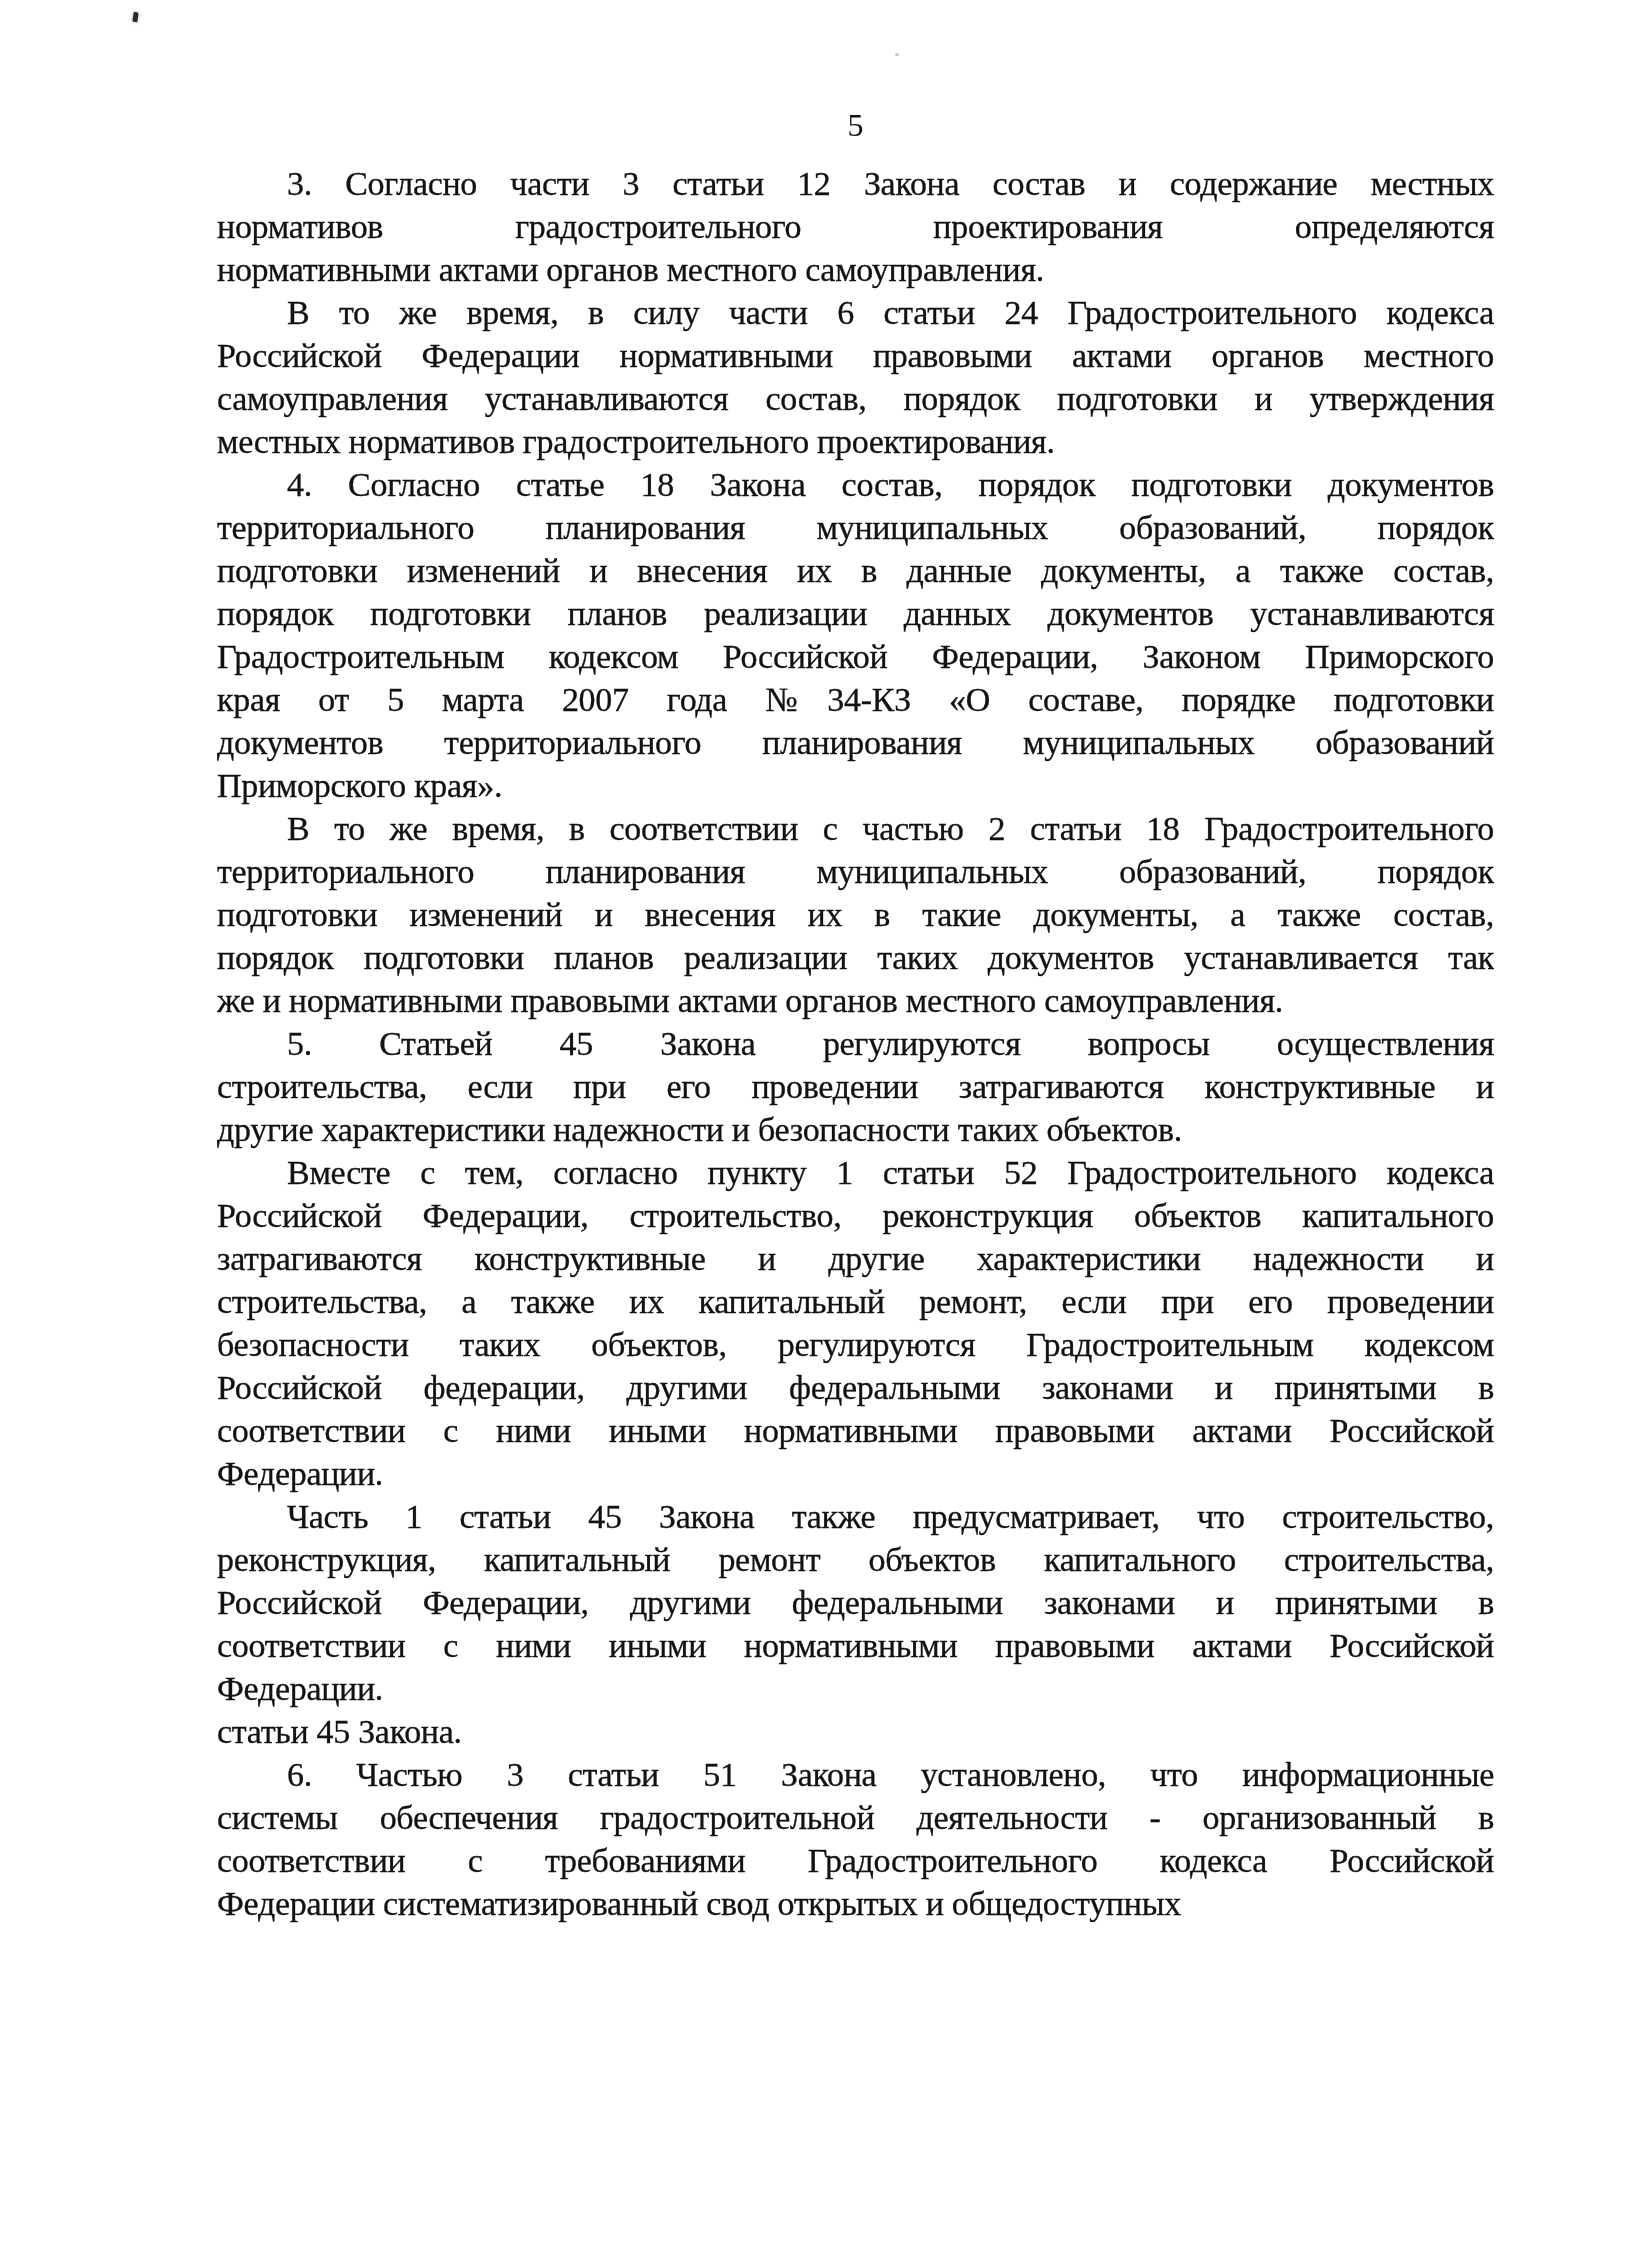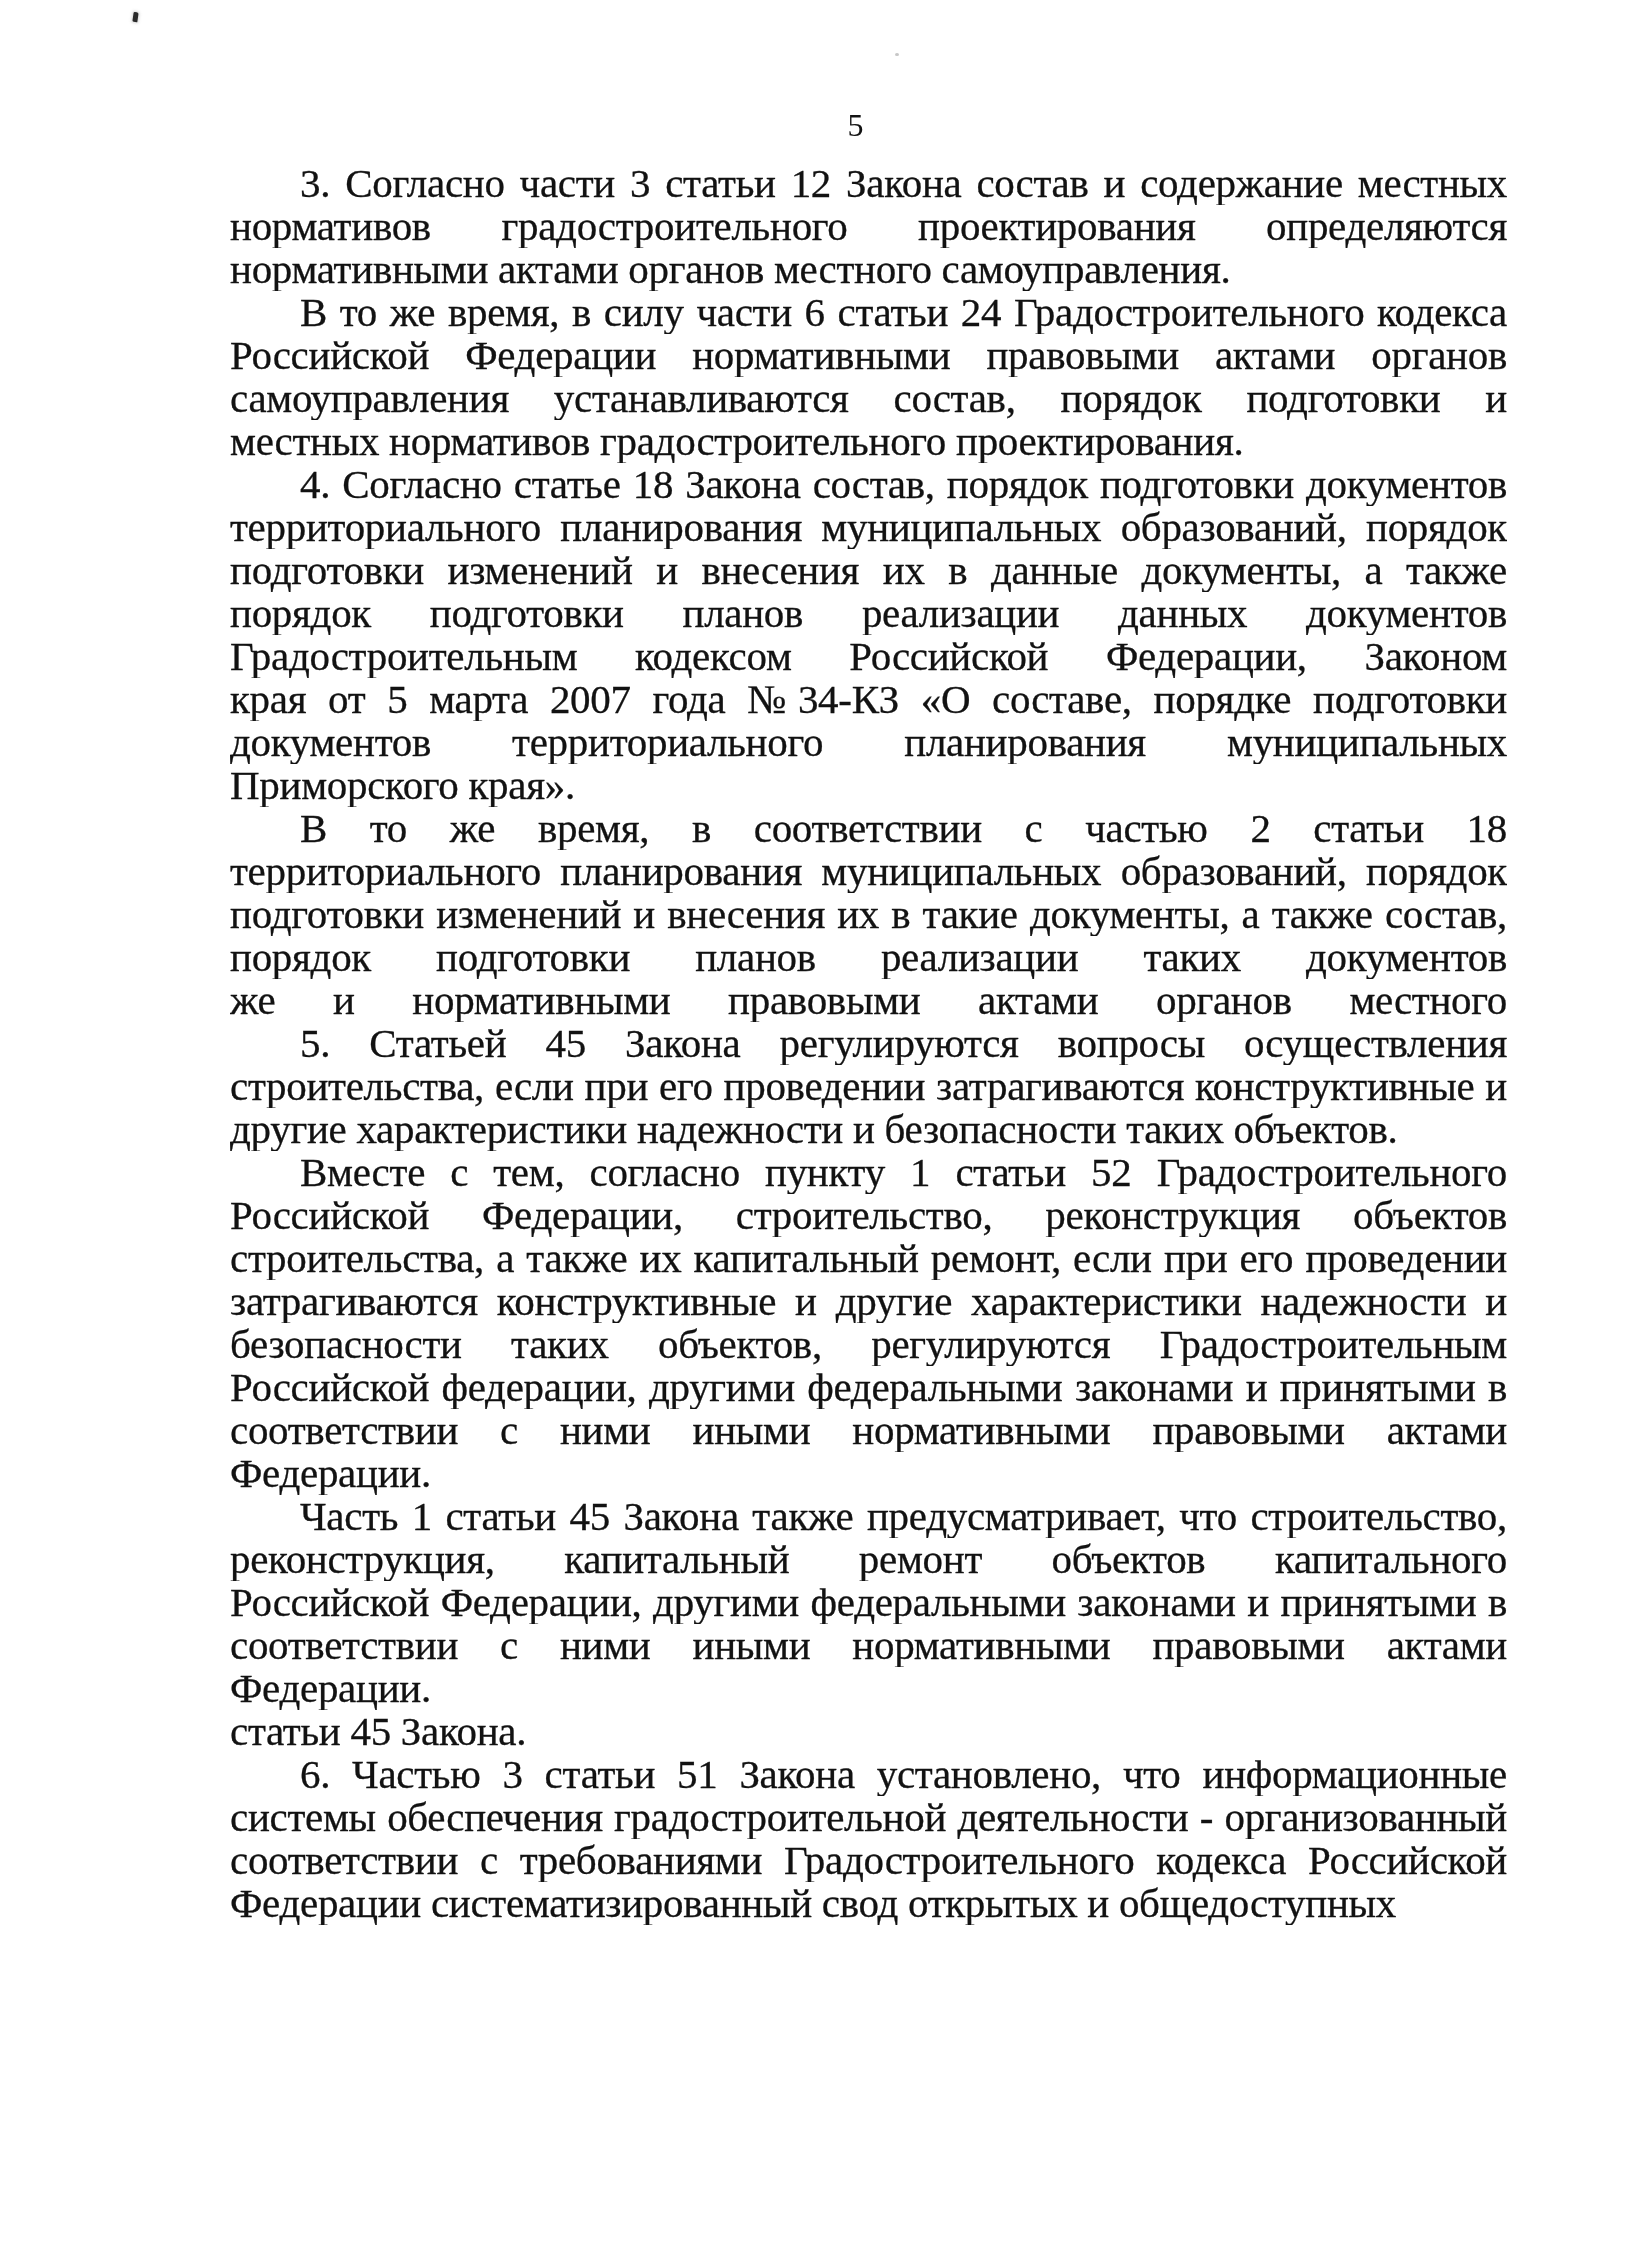--- a/index.html
+++ b/index.html
@@ -23,23 +23,23 @@
     left: 217px;
     width: 1277px;
     text-align: center;
     font-size: 32px;
     line-height: 38px;
     letter-spacing: 0;
   }
   .doc {
     position: absolute;
     top: 162px;
-    left: 230px;
+    left: 217px;
     width: 1277px;
-    font-size: 41px;
+    font-size: 34px;
     line-height: 43px;
     letter-spacing: -0.3px;
     -webkit-text-stroke: 0.3px currentColor;
     text-rendering: optimizeLegibility;
   }
   .ln {
     height: 43px;
     overflow: hidden;
     text-align: justify;
     text-align-last: justify;
@@ -96,22 +96,22 @@
       <div class="ln first">В то же время, в соответствии с частью 2 статьи 18 Градостроительного</div>
       <div class="ln">территориального планирования муниципальных образований, порядок</div>
       <div class="ln">подготовки изменений и внесения их в такие документы, а также состав,</div>
       <div class="ln">порядок подготовки планов реализации таких документов устанавливается так</div>
       <div class="ln last">же и нормативными правовыми актами органов местного самоуправления.</div>
       <div class="ln first">5. Статьей 45 Закона регулируются вопросы осуществления</div>
       <div class="ln">строительства, если при его проведении затрагиваются конструктивные и</div>
       <div class="ln last">другие характеристики надежности и безопасности таких объектов.</div>
       <div class="ln first">Вместе с тем, согласно пункту 1 статьи 52 Градостроительного кодекса</div>
       <div class="ln">Российской Федерации, строительство, реконструкция объектов капитального</div>
+      <div class="ln">затрагиваются конструктивные и другие характеристики надежности и</div>
       <div class="ln">строительства, а также их капитальный ремонт, если при его проведении</div>
-      <div class="ln">затрагиваются конструктивные и другие характеристики надежности и</div>
       <div class="ln">безопасности таких объектов, регулируются Градостроительным кодексом</div>
       <div class="ln">Российской федерации, другими федеральными законами и принятыми в</div>
       <div class="ln">соответствии с ними иными нормативными правовыми актами Российской</div>
       <div class="ln last">Федерации.</div>
       <div class="ln first">Часть 1 статьи 45 Закона также предусматривает, что строительство,</div>
       <div class="ln">реконструкция, капитальный ремонт объектов капитального строительства,</div>
       <div class="ln">Российской Федерации, другими федеральными законами и принятыми в</div>
       <div class="ln">соответствии с ними иными нормативными правовыми актами Российской</div>
       <div class="ln last">Федерации.</div>
       <div class="ln last">статьи 45 Закона.</div>

